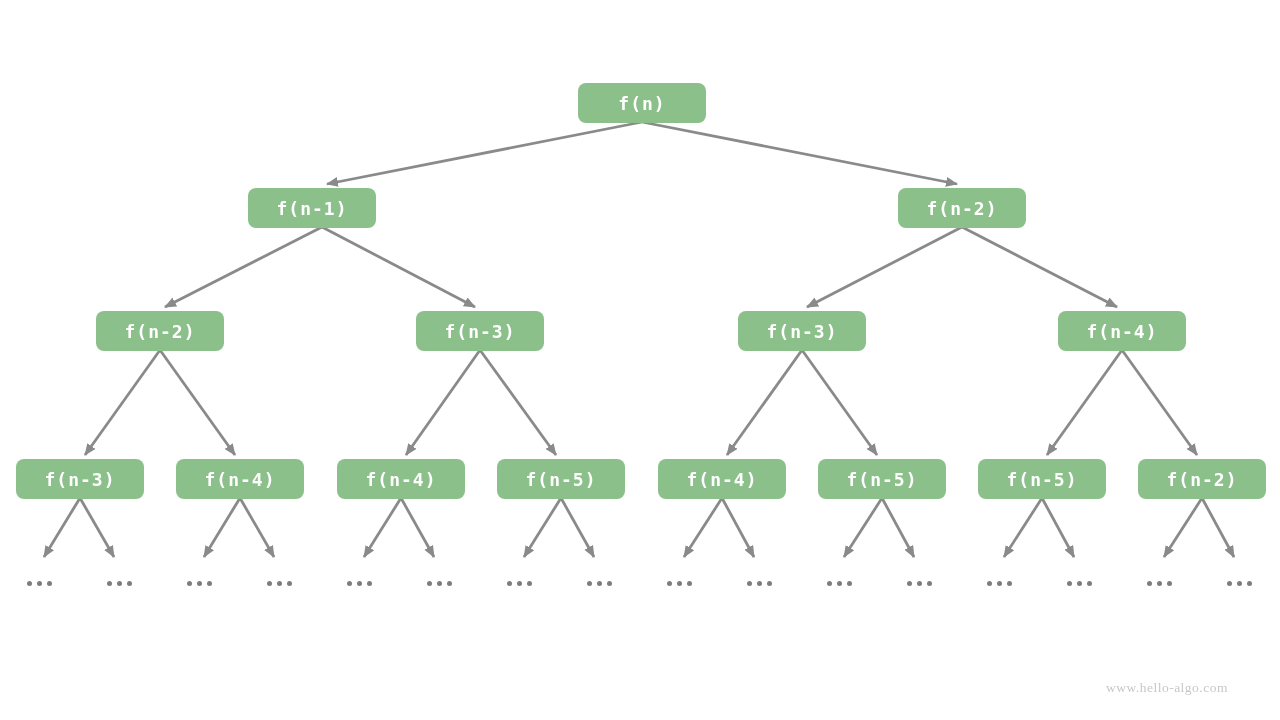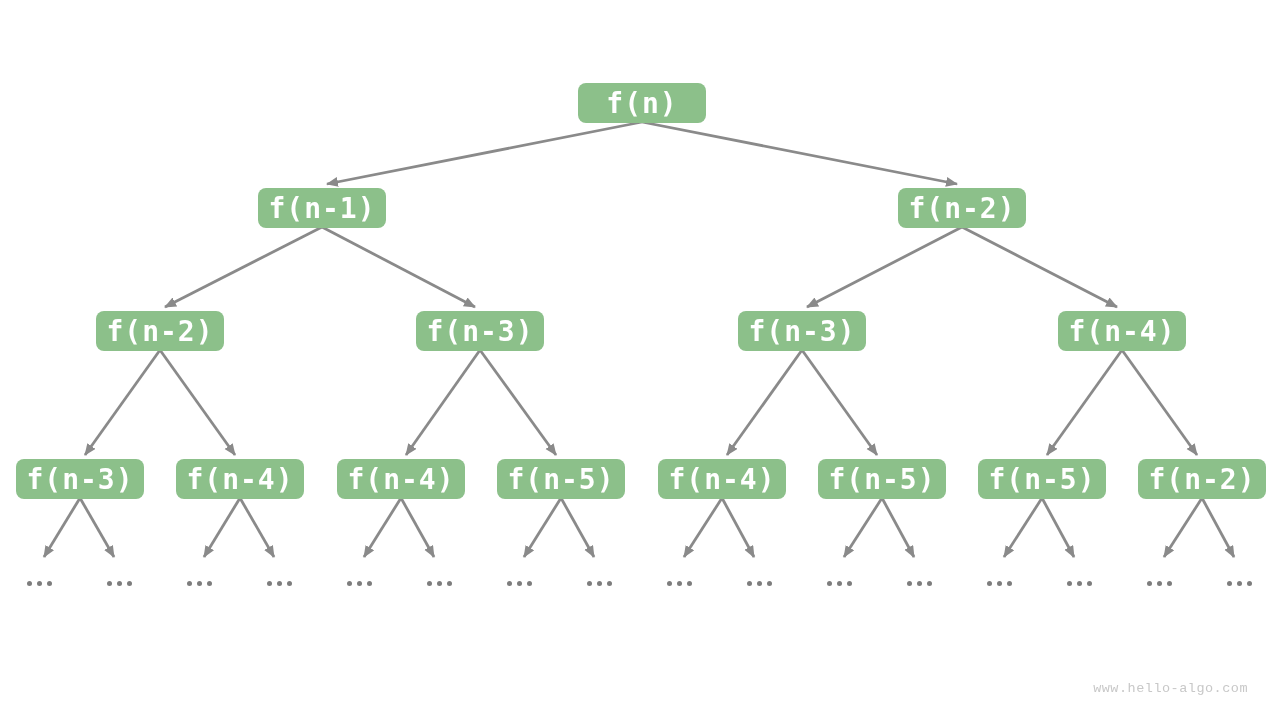--- a/index.html
+++ b/index.html
@@ -26,41 +26,41 @@
   .tree-node {
     position: absolute;
     width: 128px;
     height: 40px;
     border-radius: 8px;
     display: flex;
     align-items: center;
     justify-content: center;
     font-family: "DejaVu Sans Mono", monospace;
     font-weight: bold;
-    font-size: 28px;
+    font-size: 18px;
     letter-spacing: 1px;
     user-select: none;
     white-space: nowrap;
   }
   .leaf {
     position: absolute;
     display: flex;
     gap: 5px;
     align-items: center;
   }
   .leaf .dot {
     width: 5px;
     height: 5px;
     border-radius: 50%;
   }
   .watermark {
     position: absolute;
-    right: 32px;
+    right: 52px;
     bottom: 24px;
-    font-family: Liberation Mono, monospace;
+    font-family: Liberation Serif, serif;
     font-size: 13.5px;
     letter-spacing: 0.5px;
     user-select: none;
     margin-left: 11px;
   }
 </style>
 </head>
 <body>
 
 <div class="stage" style="background: rgb(255, 255, 255);">
@@ -99,21 +99,21 @@
         <line x1="882" y1="498" x2="914" y2="557" stroke="#8a8a8a" stroke-width="2.8" marker-end="url(#arrowhead)"></line>
         <line x1="1042" y1="498" x2="1004" y2="557" stroke="#8a8a8a" stroke-width="2.8" marker-end="url(#arrowhead)"></line>
         <line x1="1042" y1="498" x2="1074" y2="557" stroke="#8a8a8a" stroke-width="2.8" marker-end="url(#arrowhead)"></line>
         <line x1="1202" y1="498" x2="1164" y2="557" stroke="#8a8a8a" stroke-width="2.8" marker-end="url(#arrowhead)"></line>
         <line x1="1202" y1="498" x2="1234" y2="557" stroke="#8a8a8a" stroke-width="2.8" marker-end="url(#arrowhead)"></line>
       </g>
   </svg>
 
   <div id="nodes-layer">
       <div class="tree-node" style="left: 578px; top: 83px; background: rgb(140, 192, 138); color: rgb(255, 255, 255);">f(n)</div>
-      <div class="tree-node" style="left: 258px; top: 188px; background: rgb(140, 192, 138); color: rgb(255, 255, 255);">f(n-1)</div>
+      <div class="tree-node" style="left: 248px; top: 188px; background: rgb(140, 192, 138); color: rgb(255, 255, 255);">f(n-1)</div>
       <div class="tree-node" style="left: 898px; top: 188px; background: rgb(140, 192, 138); color: rgb(255, 255, 255);">f(n-2)</div>
       <div class="tree-node" style="left: 96px; top: 311px; background: rgb(140, 192, 138); color: rgb(255, 255, 255);">f(n-2)</div>
       <div class="tree-node" style="left: 416px; top: 311px; background: rgb(140, 192, 138); color: rgb(255, 255, 255);">f(n-3)</div>
       <div class="tree-node" style="left: 738px; top: 311px; background: rgb(140, 192, 138); color: rgb(255, 255, 255);">f(n-3)</div>
       <div class="tree-node" style="left: 1058px; top: 311px; background: rgb(140, 192, 138); color: rgb(255, 255, 255);">f(n-4)</div>
       <div class="tree-node" style="left: 16px; top: 459px; background: rgb(140, 192, 138); color: rgb(255, 255, 255);">f(n-3)</div>
       <div class="tree-node" style="left: 176px; top: 459px; background: rgb(140, 192, 138); color: rgb(255, 255, 255);">f(n-4)</div>
       <div class="tree-node" style="left: 337px; top: 459px; background: rgb(140, 192, 138); color: rgb(255, 255, 255);">f(n-4)</div>
       <div class="tree-node" style="left: 497px; top: 459px; background: rgb(140, 192, 138); color: rgb(255, 255, 255);">f(n-5)</div>
       <div class="tree-node" style="left: 658px; top: 459px; background: rgb(140, 192, 138); color: rgb(255, 255, 255);">f(n-4)</div>

